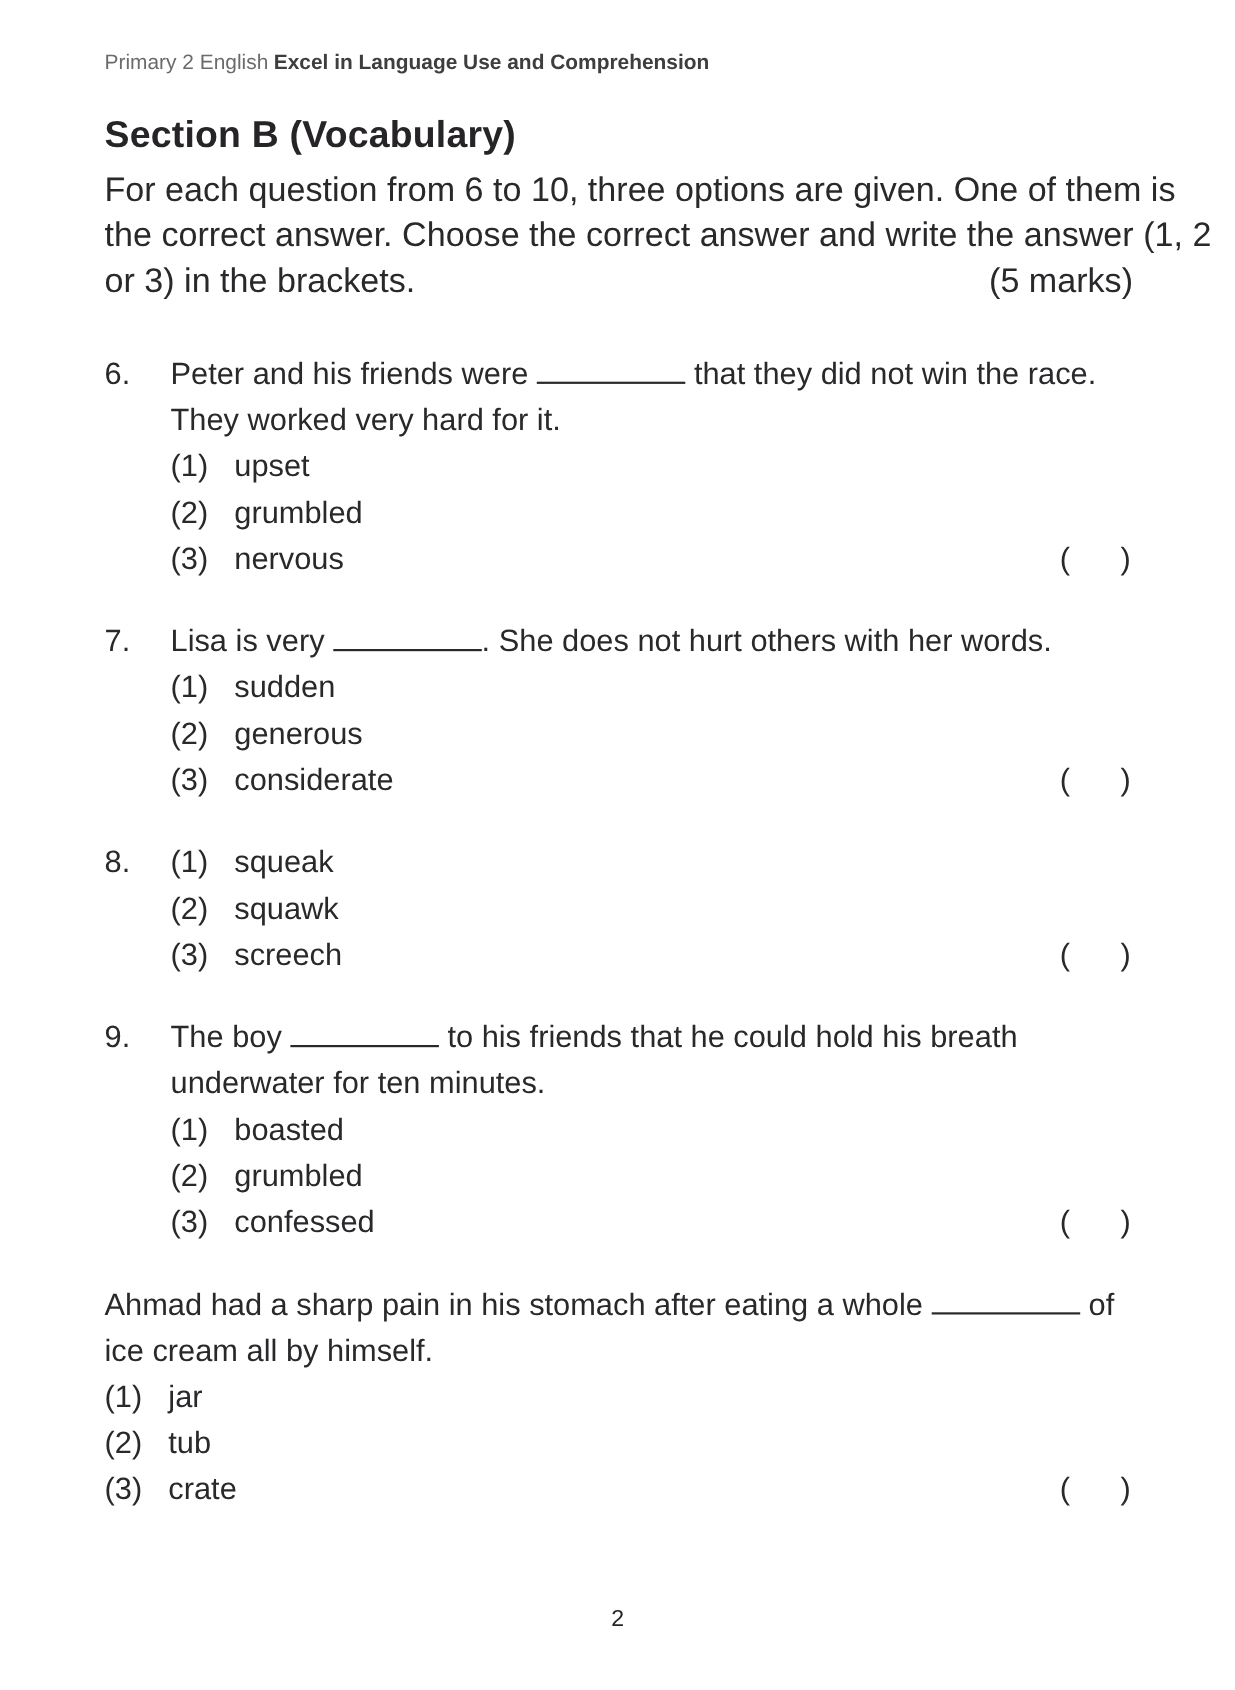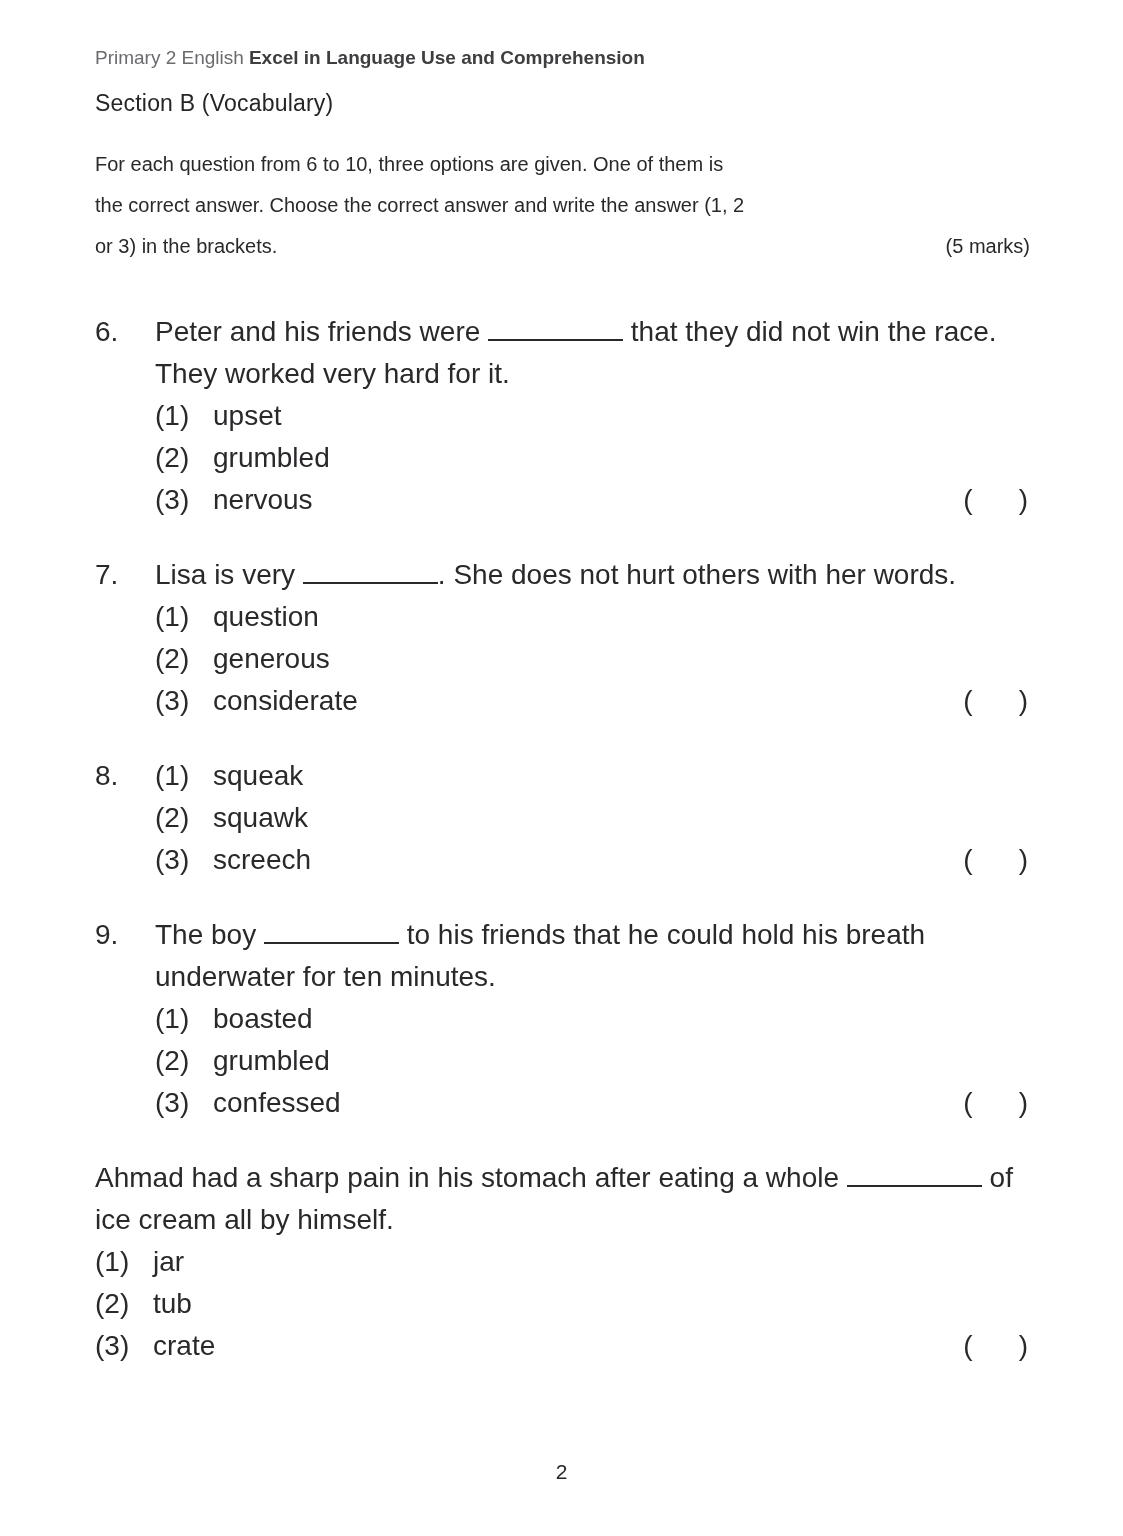--- a/index.html
+++ b/index.html
@@ -7,33 +7,33 @@
   body {
     width: 1123px;
     min-height: 1536px;
     position: relative;
     font-family: "Liberation Sans", "DejaVu Sans", sans-serif;
     color: #2a282b;
     -webkit-font-smoothing: antialiased;
   }
   .page { padding: 46px 93px 0 95px; }
 
-  .doc-header { font-size: 19px; line-height: 24px; margin-bottom: 20px; }
+  .doc-header { font-size: 19px; line-height: 24px; margin-bottom: 34px; }
   .doc-header .light { color: #6b6a6e; font-weight: 400; }
   .doc-header .bold  { color: #3f3d40; font-weight: 700; margin-left: 5px; }
 
   .section-title {
-    font-size: 23px;
-    font-weight: 400;
+    font-size: 34px;
+    font-weight: 700;
     color: #262427;
-    margin-bottom: 27px;
+    margin-bottom: 9px;
     letter-spacing: 0.2px;
   }
 
-  .instructions { position: relative; font-size: 20px; line-height: 41px; }
+  .instructions { position: relative; font-size: 31px; line-height: 41px; }
   .instr-line { white-space: nowrap; }
   .marks { position: absolute; right: 0; bottom: 0; text-align: center; }
 
   .questions { margin-top: 44px; }
   .question {
     display: flex;
     font-size: 28px;
     line-height: 42px;
     margin-bottom: 33px;
   }
@@ -108,21 +108,21 @@
           </div>
         </div>
       </div>
       <div class="question">
         <div class="q-num">7.</div>
         <div class="q-body">
           <div class="q-text"><span>Lisa is very </span><span class="blank"></span><span>. She does not hurt others with her words.</span></div>
           <div class="options">
             <div class="option">
               <span class="opt-num">(1)</span>
-              <span class="opt-text">question</span>
+              <span class="opt-text">sudden</span>
             </div>
             <div class="option">
               <span class="opt-num">(2)</span>
               <span class="opt-text">generous</span>
             </div>
             <div class="option">
               <span class="opt-num">(3)</span>
               <span class="opt-text">considerate</span>
               <span class="answer-brackets">
                 <span class="bracket">(</span>

